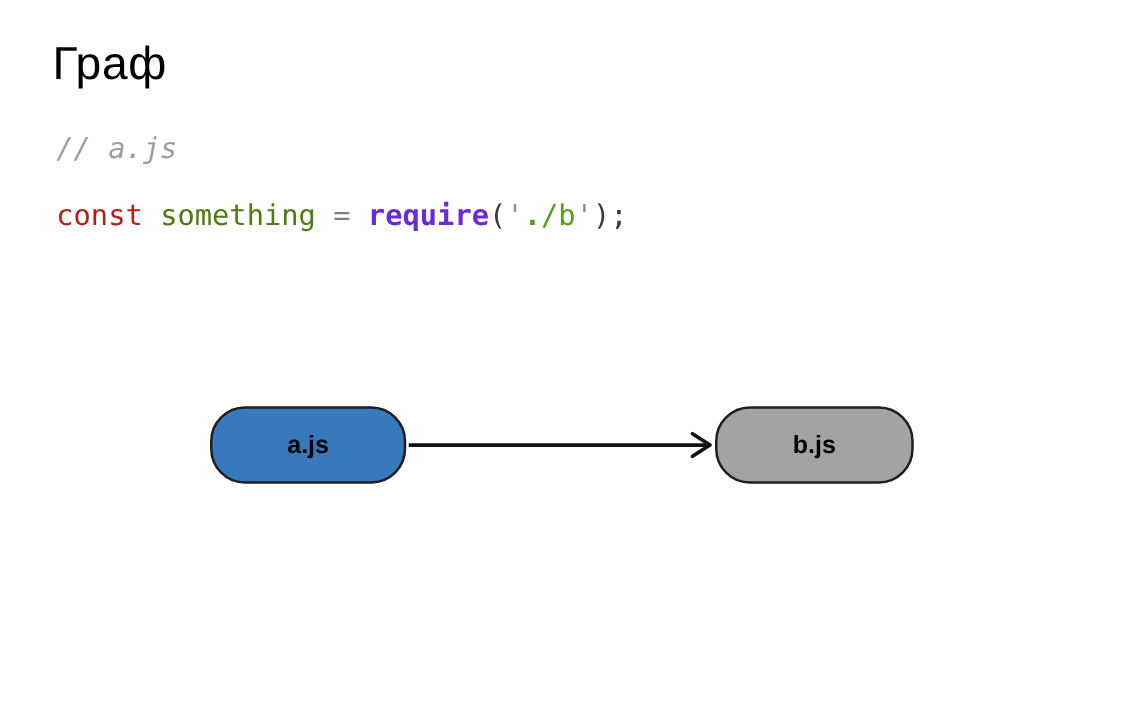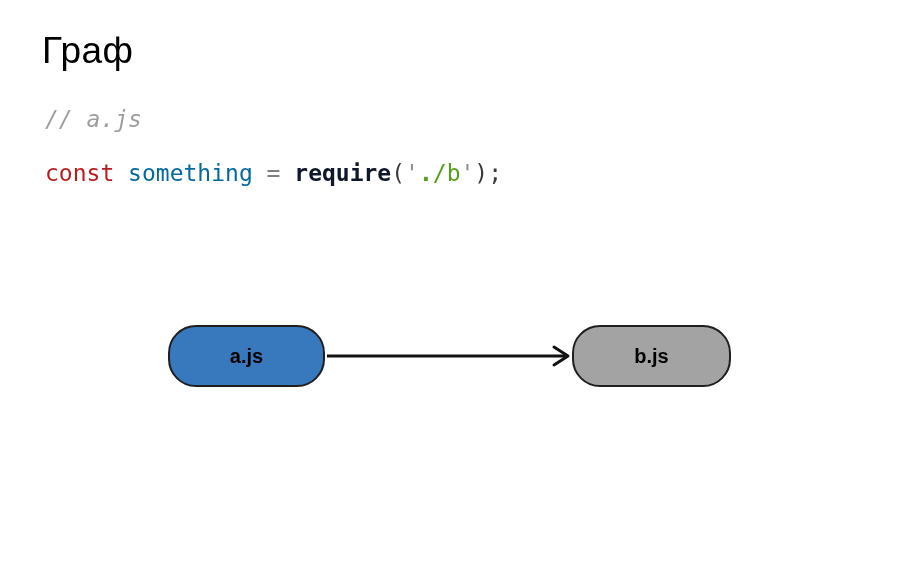--- a/index.html
+++ b/index.html
@@ -38,23 +38,23 @@
   }
   .code-line {
     position: absolute;
     left: 45px;
     top: 160px;
     font-family: "DejaVu Sans Mono", monospace;
     font-size: 23px;
     white-space: pre;
   }
   .tok-keyword  { color: #b91c1c; }
-  .tok-variable { color: #0369a1; }
+  .tok-variable { color: #4d7c0f; }
   .tok-operator { color: #7f7f7f; }
-  .tok-builtin  { color: #0f172a; font-weight: bold; }
+  .tok-builtin  { color: #6d28d9; font-weight: bold; }
   .tok-punct    { color: #3a3a3a; }
   .tok-quote    { color: #8c8c8c; }
   .tok-string   { color: #55a019; }
   .tok-string-b { color: #55a019; font-weight: bold; }
 
   
   .node {
     position: absolute;
     top: 325px;
     height: 62px;

